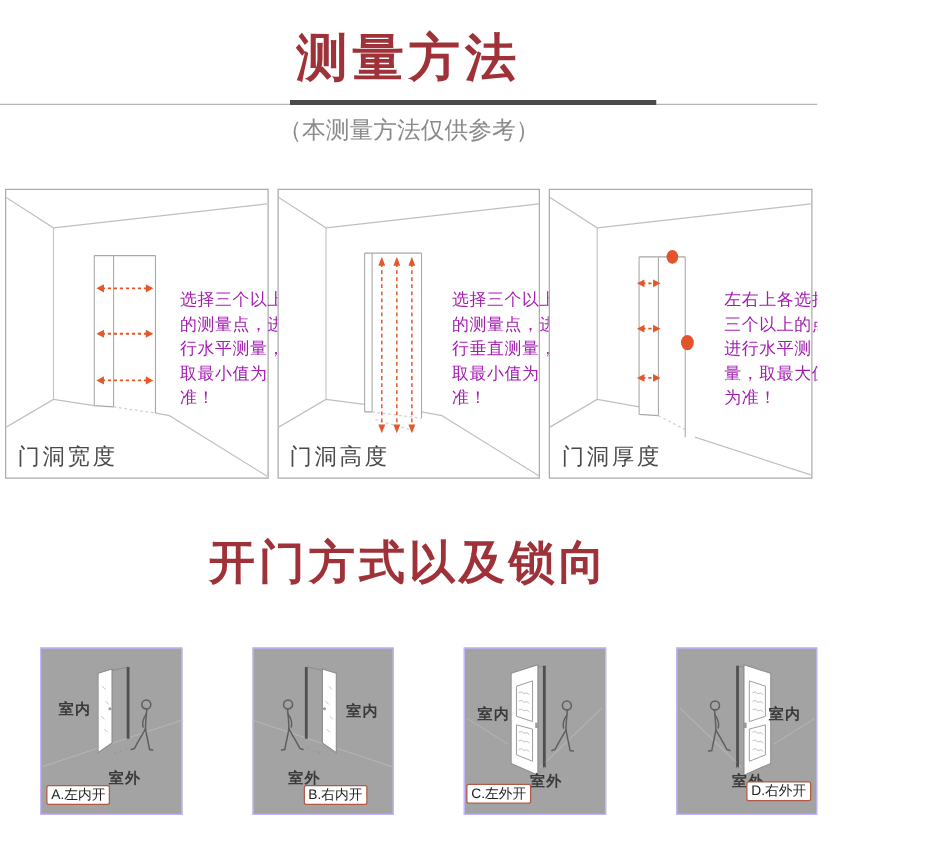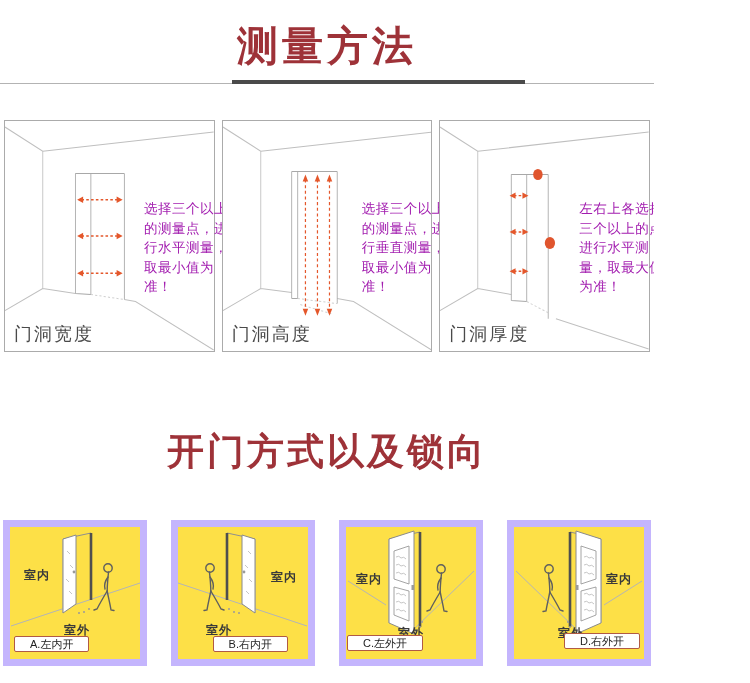--- a/index.html
+++ b/index.html
@@ -23,30 +23,30 @@
   .mlabel{position:absolute;left:9px;bottom:5px;font-size:18px;color:#4a4a4a;letter-spacing:2px;}
 
   .room{stroke:#bfbfbf;fill:none;stroke-width:1;}
   .djamb{stroke:#a8a8a8;fill:none;stroke-width:1;}
   .dotl{stroke:#cfcfcf;fill:none;stroke-width:1;stroke-dasharray:2.5,2.5;}
   .oarr{stroke:#e4572b;stroke-width:1.4;stroke-dasharray:3,2.6;fill:none;}
   .ofill{fill:#e4572b;stroke:none;}
   .odot{fill:#e0552e;stroke:none;}
 
   
-  .sec2-title{margin-top:80px;text-align:center;font-size:37px;line-height:40px;
+  .sec2-title{margin-top:47px;text-align:center;font-size:37px;line-height:40px;
               font-weight:bold;color:#9e3238;letter-spacing:3px;}
 
   
   .drow{display:flex;justify-content:center;gap:24px;margin-top:48px;}
-  .dpanel{position:relative;width:130px;height:132px;border:7px solid #c4b5fd;background:#fde047;}
+  .dpanel{position:relative;width:130px;height:132px;border:1px solid #c4b5fd;background:#a3a3a3;margin-left:32px;}
   .dpanel svg{position:absolute;left:0;top:0;width:100%;height:100%;}
   .dtxt{position:absolute;font-size:12px;font-weight:bold;color:#3a3a3a;letter-spacing:1px;white-space:nowrap;}
   .dbox{position:absolute;font-size:11px;line-height:14px;color:#222;background:#fff;
-        border:1px solid #b05a45;border-radius:2px;padding:0 15px;white-space:nowrap;}
+        border:1px solid #b05a45;border-radius:2px;padding:0 3px;white-space:nowrap;}
 
   .dl{stroke:#8f8f8f;fill:none;stroke-width:1;}
   .dl-light{stroke:#b5b5b5;fill:none;stroke-width:1;}
   .post{stroke:#4f4f4f;fill:none;stroke-width:2.6;}
   .leaf{fill:#fff;stroke:#8a8a8a;stroke-width:1;}
   .pan{fill:#fff;stroke:#9a9a9a;stroke-width:0.9;}
   .spk{stroke:#b8b8b8;stroke-width:0.8;fill:none;}
   .sw{fill:#9a9a9a;stroke:none;}
   .person{stroke:#5f5f5f;stroke-width:1.4;fill:none;stroke-linecap:round;}
 </style>
@@ -54,20 +54,21 @@
 <body>
 
 <div class="page">
 
   <div class="header">
     <div class="title">测量方法</div>
     <div class="divider">
       <div class="thin"></div>
       <div class="thick"></div>
     </div>
+    <div class="subtitle">（本测量方法仅供参考）</div>
   </div>
 
   <div class="mrow">
 
     <div class="mpanel">
       <svg viewBox="0 0 243 228" preserveAspectRatio="none">
         <path class="room" d="M0,6 L44,30 M44,30 L243,11 M44,30 L44,166 M0,188 L44,166 M44,166 L82,171 M139,177 L152,179 L243,227"></path>
         <path class="djamb" d="M82,52 L82,171 M100,52 L100,172 M139,52 L139,177 M82,52 L139,52 M82,171 L100,172"></path>
         <path class="dotl" d="M100,172 L139,177"></path>
         <g>

